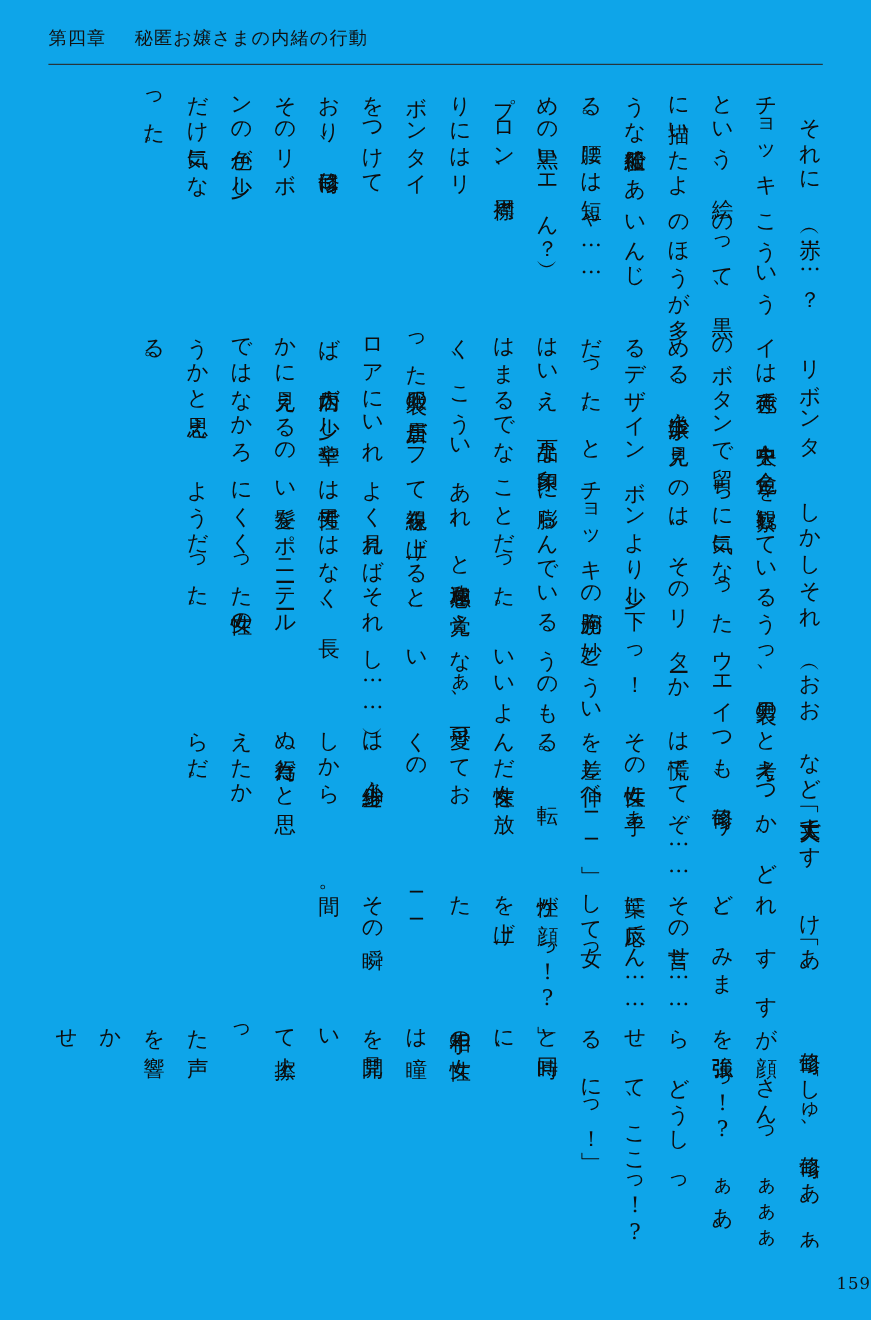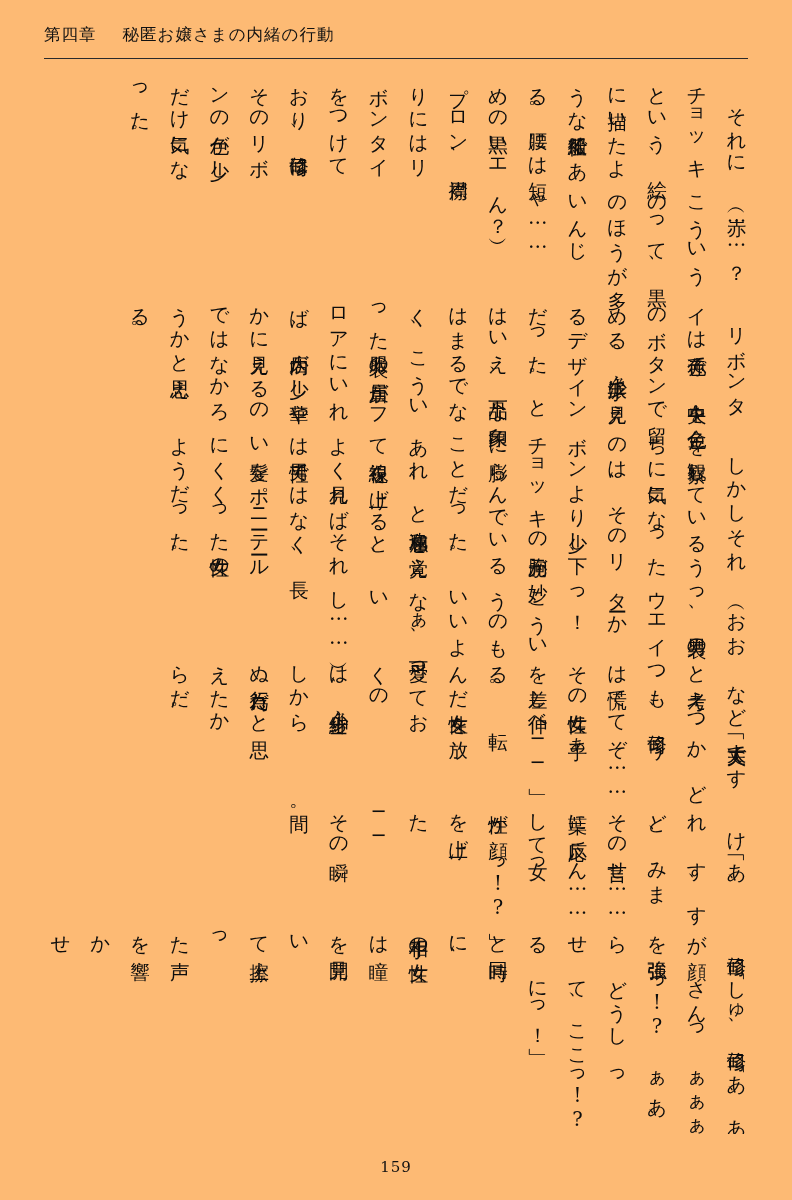--- a/index.html
+++ b/index.html
@@ -13,21 +13,21 @@
     font-family: "DejaVu Serif", "Liberation Serif", serif;
     color: #0d0d0d;
     position: relative;
     overflow: hidden;
   }
   .page {
     position: absolute;
     inset: 0;
     width: 792px;
     height: 1200px;
-    background: #fdba74;
+    background: #0ea5e9;
   }
   
   .header {
     position: absolute;
     top: 18px;
     left: 44px;
     right: 44px;
     height: 34px;
     display: flex;
     align-items: center;
@@ -71,21 +71,21 @@
     padding: 0;
   }
   .para.no-indent {
     text-indent: 0;
   }
   .page-number {
     position: absolute;
     bottom: 24px;
     left: 0;
     right: 0;
-    text-align: center;
+    text-align: right;
     font-size: 15px;
     letter-spacing: 1px;
     color: #111;
     font-family: "DejaVu Serif", "Liberation Serif", serif;
   }
 </style>
 </head>
 <body>
 
 <div class="page">

